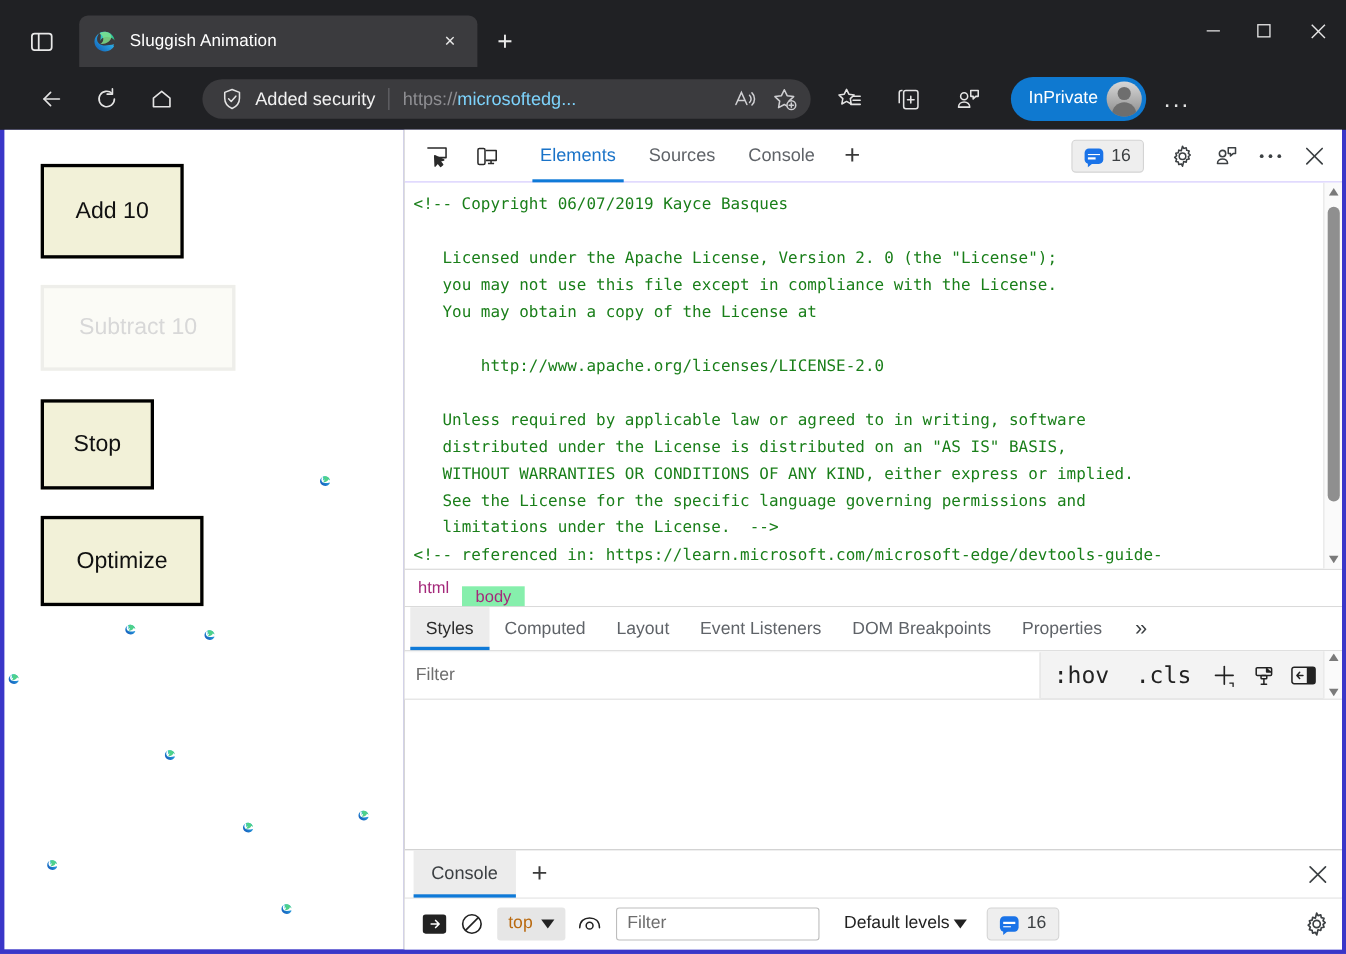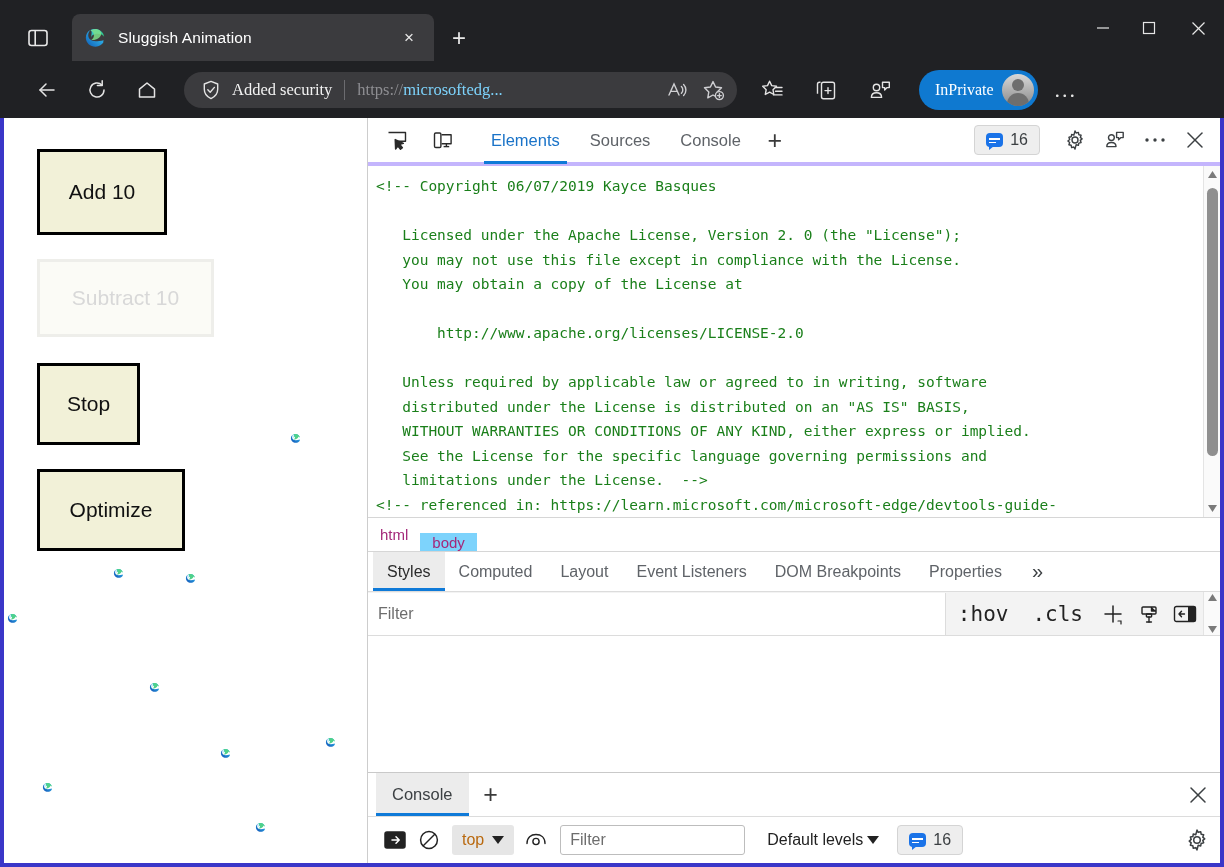--- a/index.html
+++ b/index.html
@@ -64,21 +64,21 @@
   .wc-btn {
     width: 46px; height: 56px;
     display: flex; align-items: center; justify-content: center;
     color: #e6e6e6;
   }
   .wc-btn.close { width: 52px; }
 
   .navbar {
     position: absolute; left: 0; top: 62px;
     width: 1224px; height: 56px;
-    display: flex; align-items: center; font-family: Liberation Serif, serif;
+    display: flex; align-items: center;
   }
   .nav-icon {
     width: 38px; height: 38px; margin-left: 12px;
     display: flex; align-items: center; justify-content: center;
     color: #e4e4e4; border-radius: 6px; flex: 0 0 auto;
   }
   .nav-icon.first { margin-left: 28px; }
   .omnibox {
     margin-left: 18px;
     height: 36px; width: 553px;
@@ -173,21 +173,21 @@
   .devtools {
     position: absolute; left: 367px; top: 118px;
     width: 853px; height: 745px;
     background: #ffffff;
     border-left: 1px solid #cdcdcd;
     display: flex; flex-direction: column;
   }
   .dt-topbar {
     height: 48px; flex: 0 0 auto;
     display: flex; align-items: center;
-    border-bottom: 4px solid #c4b5fd;
+    border-bottom: 1px solid #c4b5fd;
     background: #ffffff;
   }
   .dt-tool-icon {
     width: 34px; height: 34px; margin-left: 12px;
     display: flex; align-items: center; justify-content: center;
     color: #2a2a2a; flex: 0 0 auto;
   }
   .dt-tabs { display: flex; align-items: stretch; height: 48px; margin-left: 16px; }
   .dt-tab {
     display: flex; align-items: center; padding: 0 15px;
@@ -267,21 +267,21 @@
     height: 34px; flex: 0 0 auto;
     display: flex; align-items: stretch;
     border-bottom: 1px solid #d6d6d6;
     background: #fff;
     font-size: 15px;
   }
   .crumb {
     display: flex; align-items: center; padding: 0 12px;
     color: #a4287a;
   }
-  .crumb.active { background: #7dd3fc; margin-top: 15px; }
+  .crumb.active { background: #86efac; margin-top: 15px; }
 
   
   .styles-pane { flex: 0 0 auto; background: #fff; }
   .styles-tabs {
     height: 40px; display: flex; align-items: stretch;
     border-bottom: 1px solid #dcdcdc; padding-left: 5px;
   }
   .stab {
     display: flex; align-items: center; padding: 0 14px;
     font-size: 16px; color: #5f6368; position: relative; white-space: nowrap;

